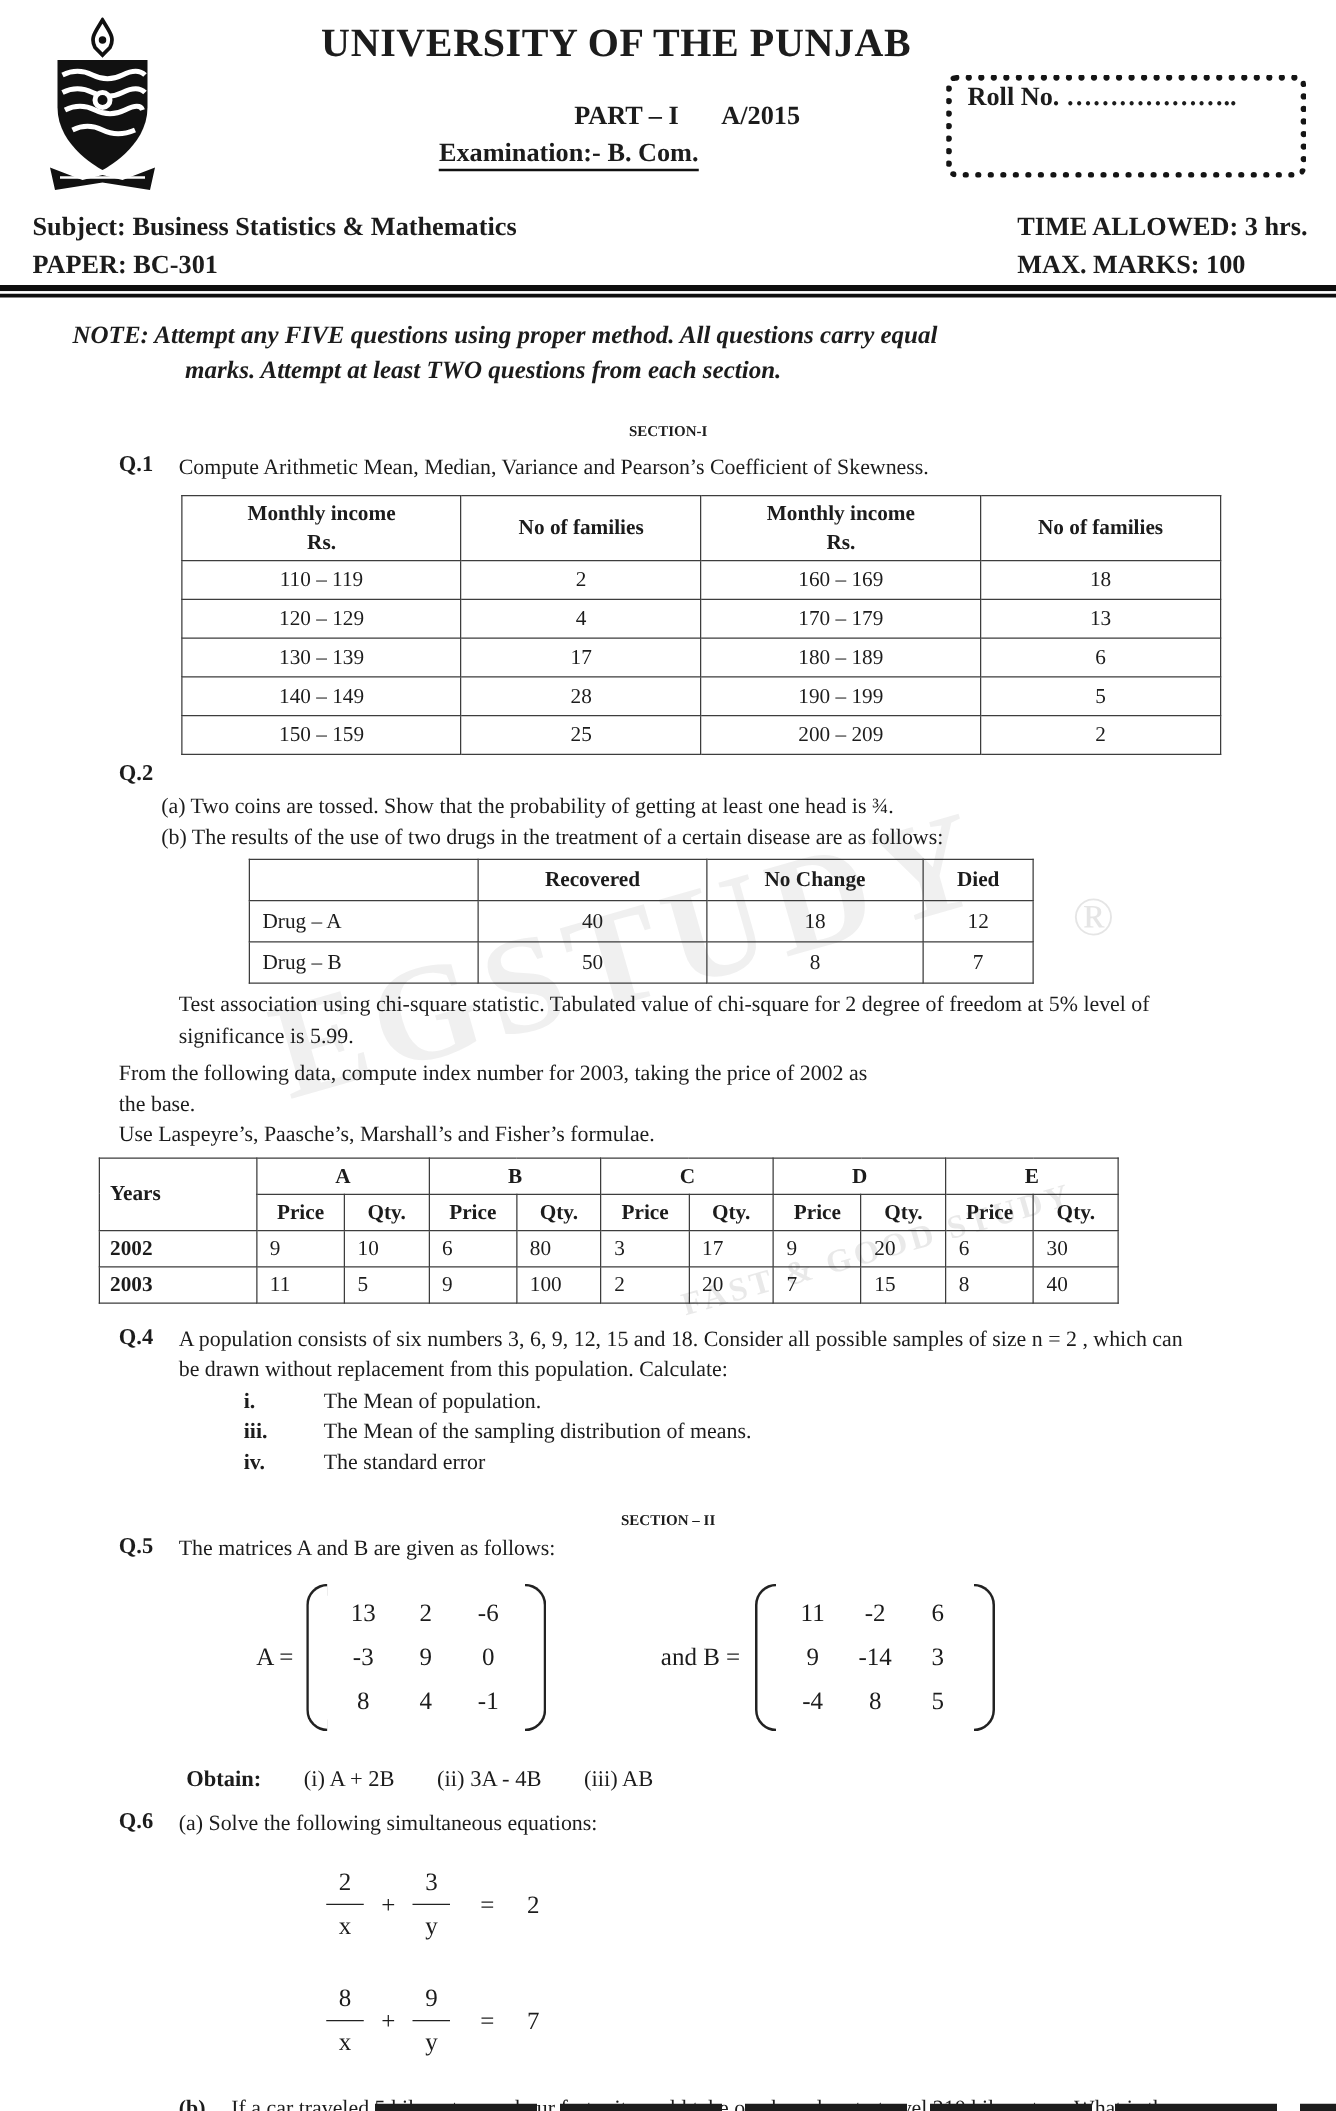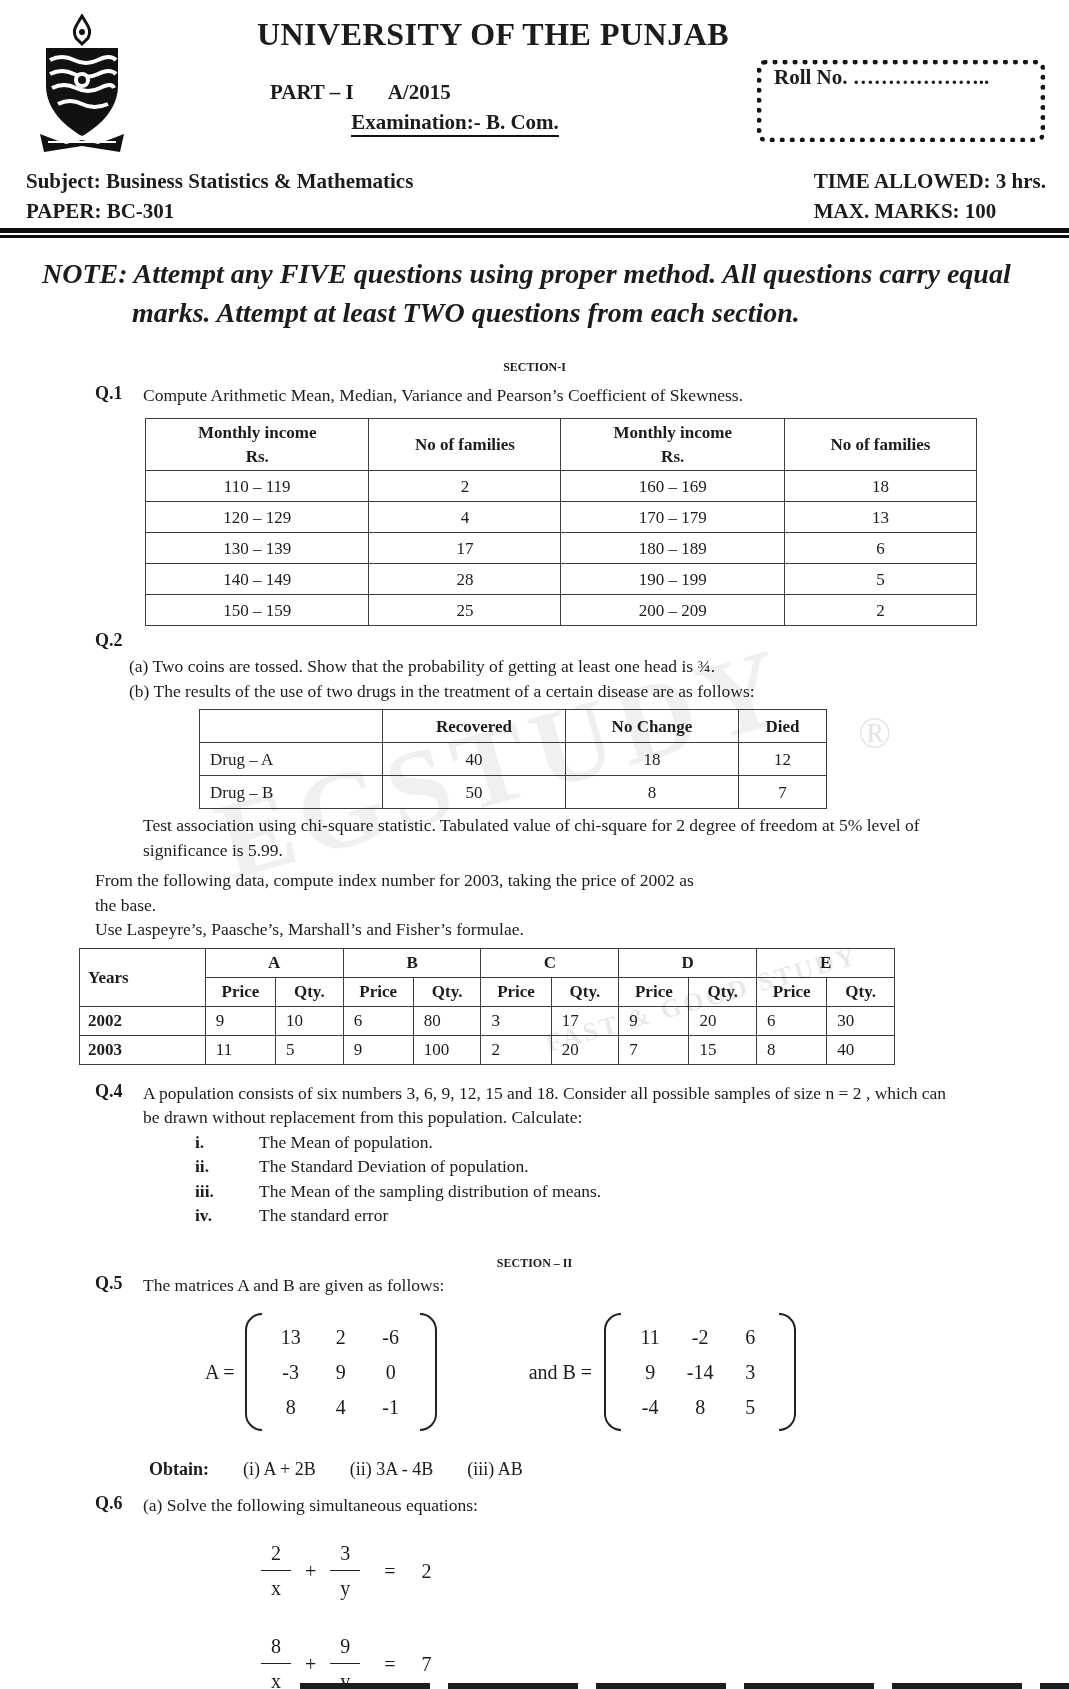--- a/index.html
+++ b/index.html
@@ -4,38 +4,38 @@
 <style>
   html,body{margin:0;padding:0;background:#e8e8e8;}
   .page{position:relative;width:1069px;height:1689px;background:#ffffff;
         font-family:"Liberation Serif", serif;color:#1c1c1c;overflow:hidden;margin:0 auto;}
 
   
   .hdr{position:relative;height:232px;}
   .logo{position:absolute;left:30px;top:14px;width:104px;height:150px;}
   .uni-title{position:absolute;left:0;top:16px;width:986px;text-align:center;
              font-size:32px;font-weight:bold;letter-spacing:.5px;}
-  .part-line{position:absolute;left:270px;top:80px;width:370px;text-align:left;
+  .part-line{position:absolute;left:270px;top:80px;width:370px;text-align:right;
              font-size:21px;font-weight:bold;}
   .part-line .gap{display:inline-block;width:34px;}
   .exam-line{position:absolute;left:270px;top:110px;width:370px;text-align:center;
              font-size:21px;font-weight:bold;}
   .exam-line span{border-bottom:2.5px solid #111;padding-bottom:1px;}
   .rollbox{position:absolute;right:24px;top:60px;width:278px;height:72px;
            border:5px dotted #151515;border-radius:8px;display:flex;}
   .rollbox .rn{font-size:21px;font-weight:bold;padding:0 8px 4px 12px;white-space:nowrap;}
   .subj-row{position:absolute;left:26px;top:166px;width:1020px;display:flex;justify-content:space-between;}
   .subj-col div{font-size:21px;font-weight:bold;line-height:1.45;}
   .rule{position:absolute;left:0;top:228px;width:1069px;}
   .rule .r1{height:5px;background:#0e0e0e;}
   .rule .r2{height:2px;background:#fff;}
   .rule .r3{height:3px;background:#0e0e0e;}
 
   
-  .note{margin:22px 0 0 42px;font-size:28px;font-weight:bold;font-style:italic;line-height:1.4;}
+  .note{margin:22px 0 0 58px;font-size:20px;font-weight:bold;font-style:italic;line-height:1.4;}
   .note .l2{margin-left:90px;}
 
   
   .sec-title{text-align:center;font-weight:bold;font-size:12px;margin-top:28px;}
   .q{display:flex;margin-left:95px;margin-top:8px;}
   .q-label{width:48px;font-weight:bold;font-size:18px;flex:none;}
   .q-content{width:900px;font-size:17.5px;line-height:1.4;}
   .pre{white-space:pre-line;}
 
   table{border-collapse:collapse;}
@@ -295,24 +295,20 @@
   </div>
 
   <div class="q" style="margin-top:16px">
     <div class="q-label">Q.4</div>
     <div class="q-content">
       <div class="pre">A population consists of six numbers 3, 6, 9, 12, 15 and 18. Consider all possible samples of size  n = 2 , which can
 be drawn without replacement from this population. Calculate:</div>
       <div class="roman">
           <div class="rn">i.</div>
           <div>The Mean of population.</div>
-        </div>
-      <div class="roman">
-          <div class="rn">ii.</div>
-          <div>The Standard Deviation of population.</div>
         </div>
       <div class="roman">
           <div class="rn">iii.</div>
           <div>The Mean of the sampling distribution of means.</div>
         </div>
       <div class="roman">
           <div class="rn">iv.</div>
           <div>The standard error</div>
         </div>
     </div>

